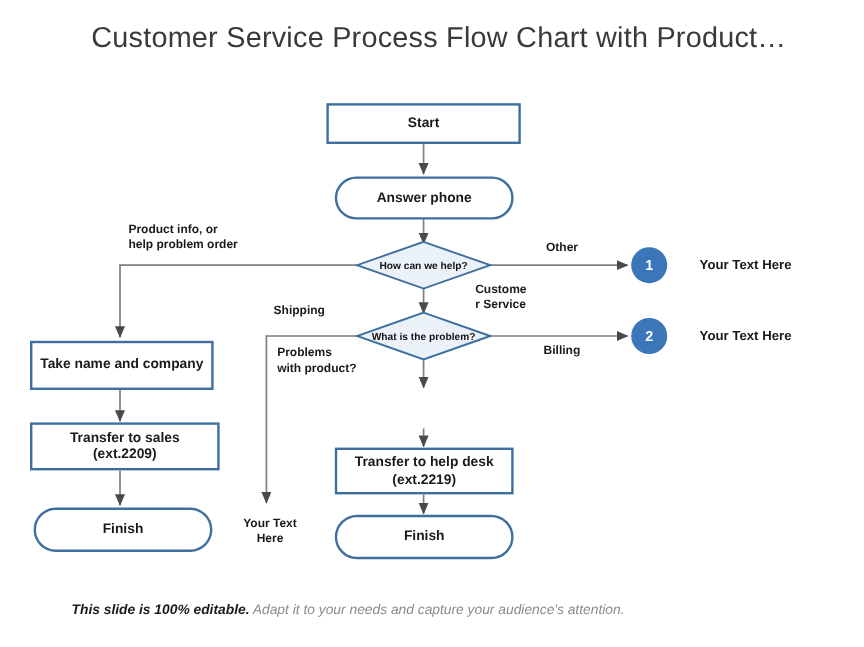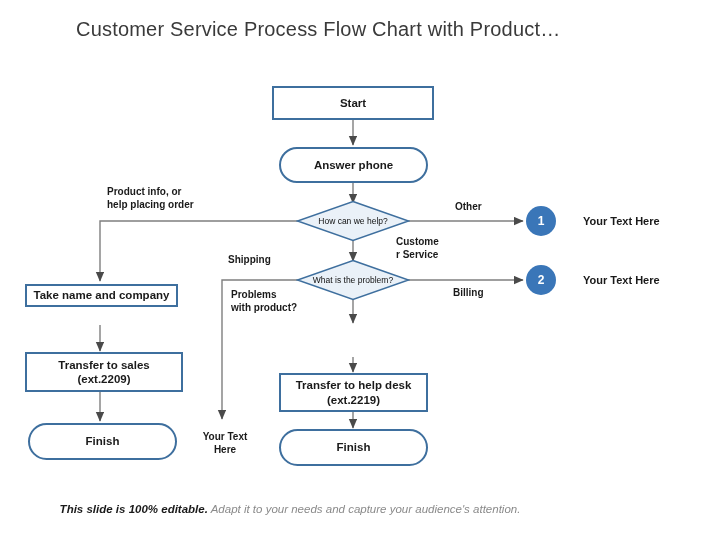--- a/index.html
+++ b/index.html
@@ -21,21 +21,21 @@
     width: 720px;
     height: 539px;
     background: #ffffff;
   }
   
   #title {
     position: absolute;
     left: 76px;
     top: 18px;
     width: 600px;
-    font-size: 20px;
+    font-size: 24px;
     font-weight: 400;
     color: #3a3a3a;
     letter-spacing: 0.2px;
     white-space: nowrap;
   }
   
   #diagram {
     position: absolute;
     left: 0;
     top: 0;
@@ -79,21 +79,21 @@
     position: absolute;
     left: 0;
     top: 0;
     width: 100%;
     height: 100%;
     display: flex;
     align-items: center;
     justify-content: center;
     text-align: center;
     font-size: 8.5px;
-    font-weight: 400;
+    font-weight: 700;
     color: #111111;
     line-height: 1.2;
     pointer-events: none;
   }
   
   .edge-label {
     position: absolute;
     font-size: 10px;
     font-weight: 700;
     color: #1a1a1a;
@@ -196,21 +196,21 @@
       <div class="diamond-text">How can we help?</div>
     </div>
 
     <div class="diamond-wrap" style="left:296px; top:259px; width:114px; height:42px;">
       <svg width="114" height="42" viewBox="0 0 114 42">
         <polygon points="57,1.5 112.5,21 57,40.5 1.5,21" fill="#eaf1f8" stroke="#3e6f9e" stroke-width="1.6"></polygon>
       </svg>
       <div class="diamond-text">What is the problem?</div>
     </div>
 
-    <div class="node rect" style="left:25px; top:284px; width:153px; height:23px;">
+    <div class="node rect" style="left:25px; top:284px; width:153px; height:41px;">
       <span class="label">Take name and company</span>
     </div>
 
     <div class="node rect" style="left:25px; top:352px; width:158px; height:40px;">
       <span class="label">Transfer to sales (ext.2209)</span>
     </div>
 
     <div class="node stadium" style="left:28px; top:423px; width:149px; height:37px;">
       <span class="label">Finish</span>
     </div>
@@ -218,21 +218,21 @@
 
     <div class="node rect" style="left:279px; top:373px; width:149px; height:39px;">
       <span class="label">Transfer to help desk (ext.2219)</span>
     </div>
 
     <div class="node stadium" style="left:279px; top:429px; width:149px; height:37px;">
       <span class="label">Finish</span>
     </div>
 
     <div class="edge-label" style="left:107px; top:185px;">Product info, or
-help placing order</div>
+help problem order</div>
 
     <div class="edge-label" style="left:455px; top:200px;">Other</div>
 
     <div class="edge-label" style="left:396px; top:235px;">Custome
 r Service</div>
 
     <div class="edge-label" style="left:228px; top:253px;">Shipping</div>
 
     <div class="edge-label" style="left:453px; top:286px;">Billing</div>
 

